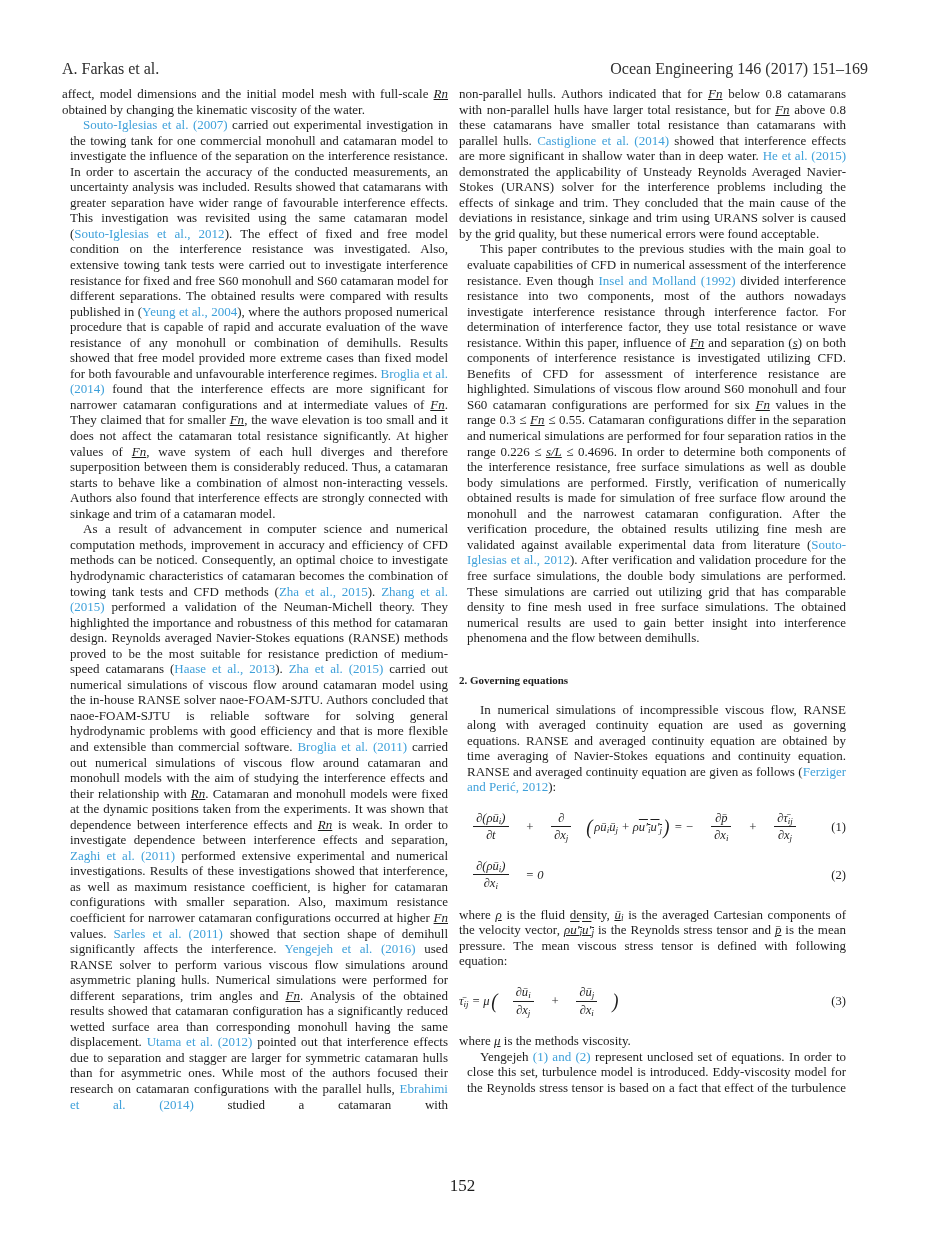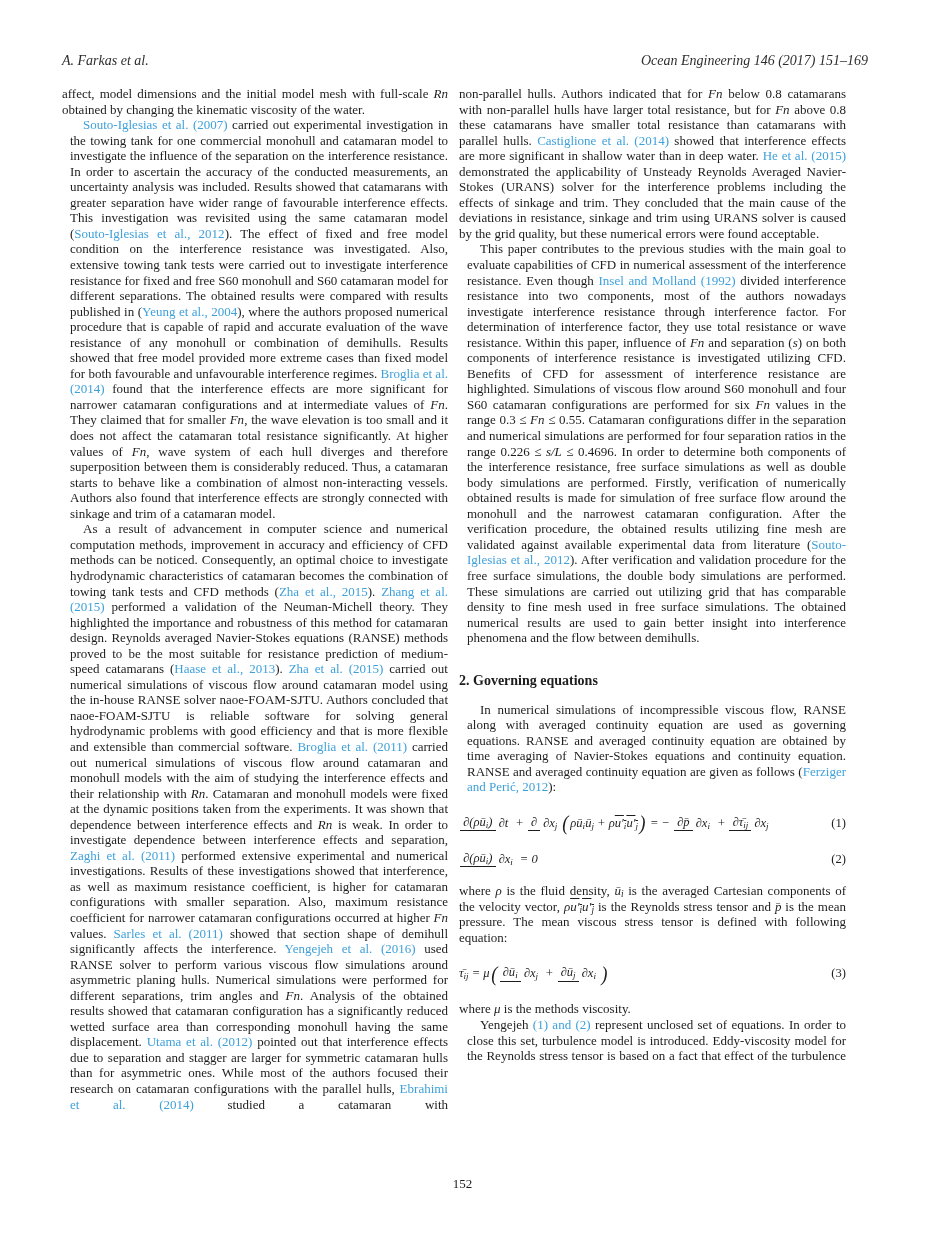--- a/index.html
+++ b/index.html
@@ -4,56 +4,56 @@
 <style>
   :root { --link-color:#3EA0DA; --text-color:#1d1d1d; }
   * { box-sizing:border-box; }
   html,body { margin:0; padding:0; background:#ffffff; }
   .page {
     position:relative; width:925px; height:1234px; background:#ffffff;
     font-family:"Liberation Serif","DejaVu Serif",serif;
     color:var(--text-color); overflow:hidden;
   }
   .header {
-    position:absolute; top:53px; left:62px; width:806px;
+    position:absolute; top:60px; left:62px; width:806px;
     display:flex; justify-content:space-between;
-    font-size:14px; font-style:italic; color:#2e2e2e;
+    font-size:16px; color:#2e2e2e;
   }
   .col {
     position:absolute; top:86px; width:386px;
     font-size:13px; line-height:15.55px; text-align:justify;
   }
   .col-left { left:62px; }
   .col-right { left:459px; width:387px; }
   p { margin:0; padding:0; }
   .indent { text-indent:13px;margin-left:8px; }
   .cont { text-align-last:justify; }
   .l { color:var(--link-color); }
-  .i { font-style:italic; }
+  .i { font-style:italic;text-decoration:underline; }
   .sub { font-size:0.72em; font-style:italic; vertical-align:-0.25em; line-height:0; }
   .ov { text-decoration:overline; }
   .sec-heading {
-    font-size:14px; font-weight:bold; text-align:left;
+    font-size:11px; font-weight:bold; text-align:left;
     margin:27px 0 14px 0; line-height:15px;
   }
   .equation {
     display:flex; align-items:center; margin:16px 0;
     font-style:italic; font-size:12.6px; line-height:1.15;
   }
   .eq-body { flex:1; display:flex; align-items:center; }
   .eq-num { font-style:normal; font-size:12.6px; }
-  .frac { display:inline-flex; flex-direction:row; text-align:center; margin:0 1px; }
+  .frac { display:inline-flex; flex-direction:column; text-align:center; margin:0 14px; }
   .frac .fnum { display:block; padding:0 3px 1px 3px; border-bottom:0.8px solid #1d1d1d; }
   .frac .fden { display:block; padding:1px 3px 0 3px; }
   .op { margin:0 3px; }
   .bigp { font-size:165%; font-weight:400; margin:0 1px; transform:scaleX(0.9); }
   .inner { display:inline; }
   .footer {
     position:absolute; top:1176px; left:0; width:925px;
-    text-align:center; font-size:13px; color:#1d1d1d;
+    text-align:center; font-size:17px; color:#1d1d1d;
   }
 </style>
 </head>
 <body>
 
 <div class="page">
 
   <div class="header">
     <span>A. Farkas et al.</span>
     <span>Ocean Engineering 146 (2017) 151–169</span>

